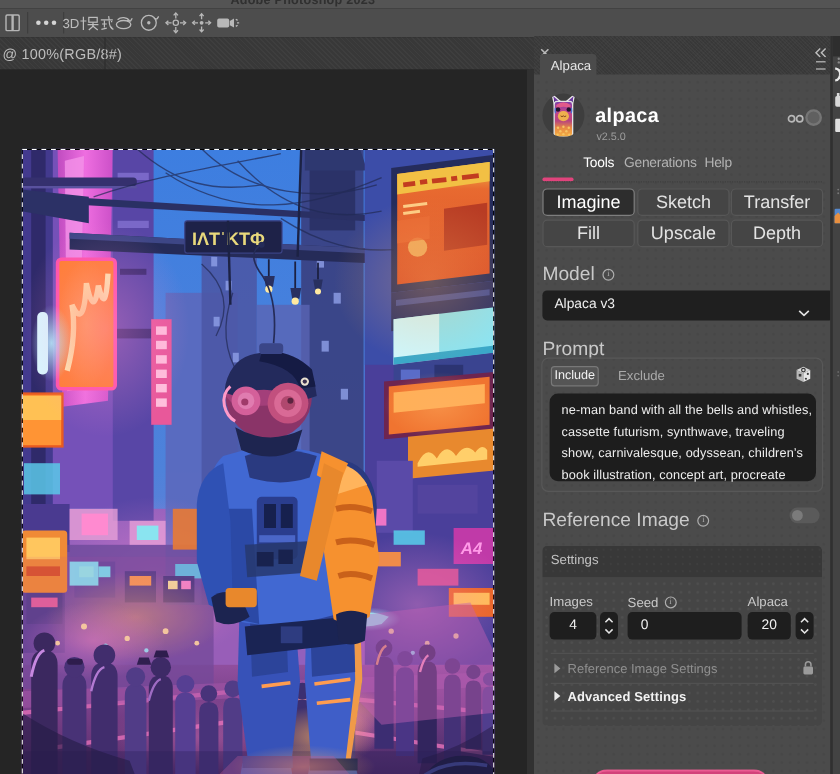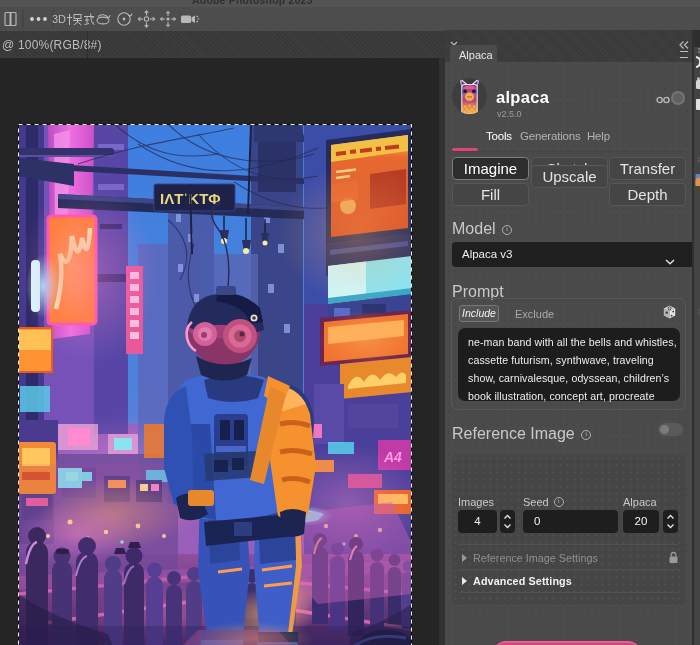--- a/index.html
+++ b/index.html
@@ -46,21 +46,21 @@
   
   .lbl{font-size:16px;color:#c9c9c9;}
   #mdl{left:7px;top:190px;}
   #drop{left:7px;top:212px;width:243px;height:25px;background:#1f1f1f;border-radius:4px;color:#efefef;
         font-size:11.5px;line-height:25px;padding-left:10px;box-sizing:border-box;}
   #dchev{left:220px;top:221px;}
   #prm{left:7px;top:253px;}
   
   #pbox{left:6px;top:268px;width:233px;height:110px;border:1px solid #585858;border-radius:6px;}
   #incl{left:14px;top:275px;width:38px;height:15px;background:#555555;border:1px solid #787878;border-radius:3px;
-        color:#f2f2f2;font-size:10.5px;text-align:center;line-height:15px;font-style:italic;}
+        color:#f2f2f2;font-size:10.5px;text-align:center;line-height:15px;}
   #excl{left:70px;top:278px;font-size:11px;color:#a9a9a9;}
   #dice{left:218px;top:275px;}
   #parea{left:13px;top:298px;width:222px;height:73px;background:#1d1d1d;border-radius:7px;
          color:#ededed;font-size:10.6px;line-height:18px;padding:4.5px 0 0 10px;box-sizing:border-box;letter-spacing:0.1px;}
   
   #refl{left:7px;top:395px;}
   #tog{left:213px;top:393px;width:25px;height:13px;background:#5a5a5a;border-radius:7px;}
   #togk{left:215px;top:395px;width:9px;height:9px;background:#7b7b7b;border-radius:50%;}
   
   #setc{left:7px;top:425px;width:233px;height:150px;background:#454545;border-radius:4px;
@@ -536,21 +536,21 @@
   <div class="abs" id="ic-circ"></div>
   <div class="abs nav" id="nav1">Tools</div>
   <div class="abs nav" id="nav2">Generations</div>
   <div class="abs nav" id="nav3">Help</div>
   <div class="abs" id="navline"></div>
   <div class="abs" id="navsep"></div>
   <div class="abs tbtn active" style="left:7px;top:127px;">Imagine</div>
   <div class="abs tbtn" style="left:86px;top:127px;">Sketch</div>
   <div class="abs tbtn" style="left:164px;top:127px;">Transfer</div>
   <div class="abs tbtn" style="left:7px;top:153px;">Fill</div>
-  <div class="abs tbtn" style="left:86px;top:135px;">Upscale</div>
+  <div class="abs tbtn" style="left:86px;top:153px;">Upscale</div>
   <div class="abs tbtn" style="left:164px;top:153px;">Depth</div>
   <div class="abs lbl" id="mdl">Model <span class="infosvg"></span></div>
   <div class="abs" id="drop">Alpaca v3</div>
   <div class="abs" id="dchev"><svg width="10" height="6" viewBox="0 0 10 6">
         <path d="M1,1 L5,4.8 L9,1" stroke="#e0e0e0" stroke-width="1.4" fill="none"></path>
       </svg></div>
   <div class="abs lbl" id="prm">Prompt</div>
   <div class="abs" id="pbox"></div>
   <div class="abs" id="incl">Include</div>
   <div class="abs" id="excl">Exclude</div>
@@ -561,20 +561,23 @@
 <circle cx="6.5" cy="3.4" r="1.5" fill="none" stroke="#3a3a3a" stroke-width="1"></circle>
 <rect x="2.6" y="6.6" width="2.2" height="2.2" fill="#3a3a3a"></rect>
 <circle cx="10.2" cy="6.6" r="0.9" fill="#3a3a3a"></circle>
 <circle cx="8.6" cy="10.6" r="0.9" fill="#3a3a3a"></circle>
 </svg></div>
   <div class="abs" id="parea">ne-man band with all the bells and whistles,<br>cassette futurism, synthwave, traveling<br>show, carnivalesque, odyssean, children’s<br>book illustration, concept art, procreate</div>
   <div class="abs lbl" id="refl">Reference Image <span class="infosvg"></span></div>
   <div class="abs" id="tog"></div>
   <div class="abs" id="togk"></div>
   <div class="abs" id="setc">
+    <div class="abs" id="seth">
+        <div class="abs" id="setht">Settings</div>
+      </div>
     <div class="abs slbl" style="left:6px;">Images</div>
     <div class="abs slbl" style="left:71px;">Seed <span class="infosvg"></span></div>
     <div class="abs slbl" style="left:171px;">Alpaca</div>
     <div class="abs sinp" style="left:6px;width:39px;text-align:center;">4</div>
     <div class="abs stepper" style="left:48px;"><svg width="15" height="23" viewBox="0 0 15 23">
           <g stroke="#e4e4e4" stroke-width="1.3" fill="none">
 <path d="M4.5,8.5 L7.5,5.5 L10.5,8.5"></path>
             <path d="M4.5,14.5 L7.5,17.5 L10.5,14.5"></path>
           </g>
         </svg></div>

